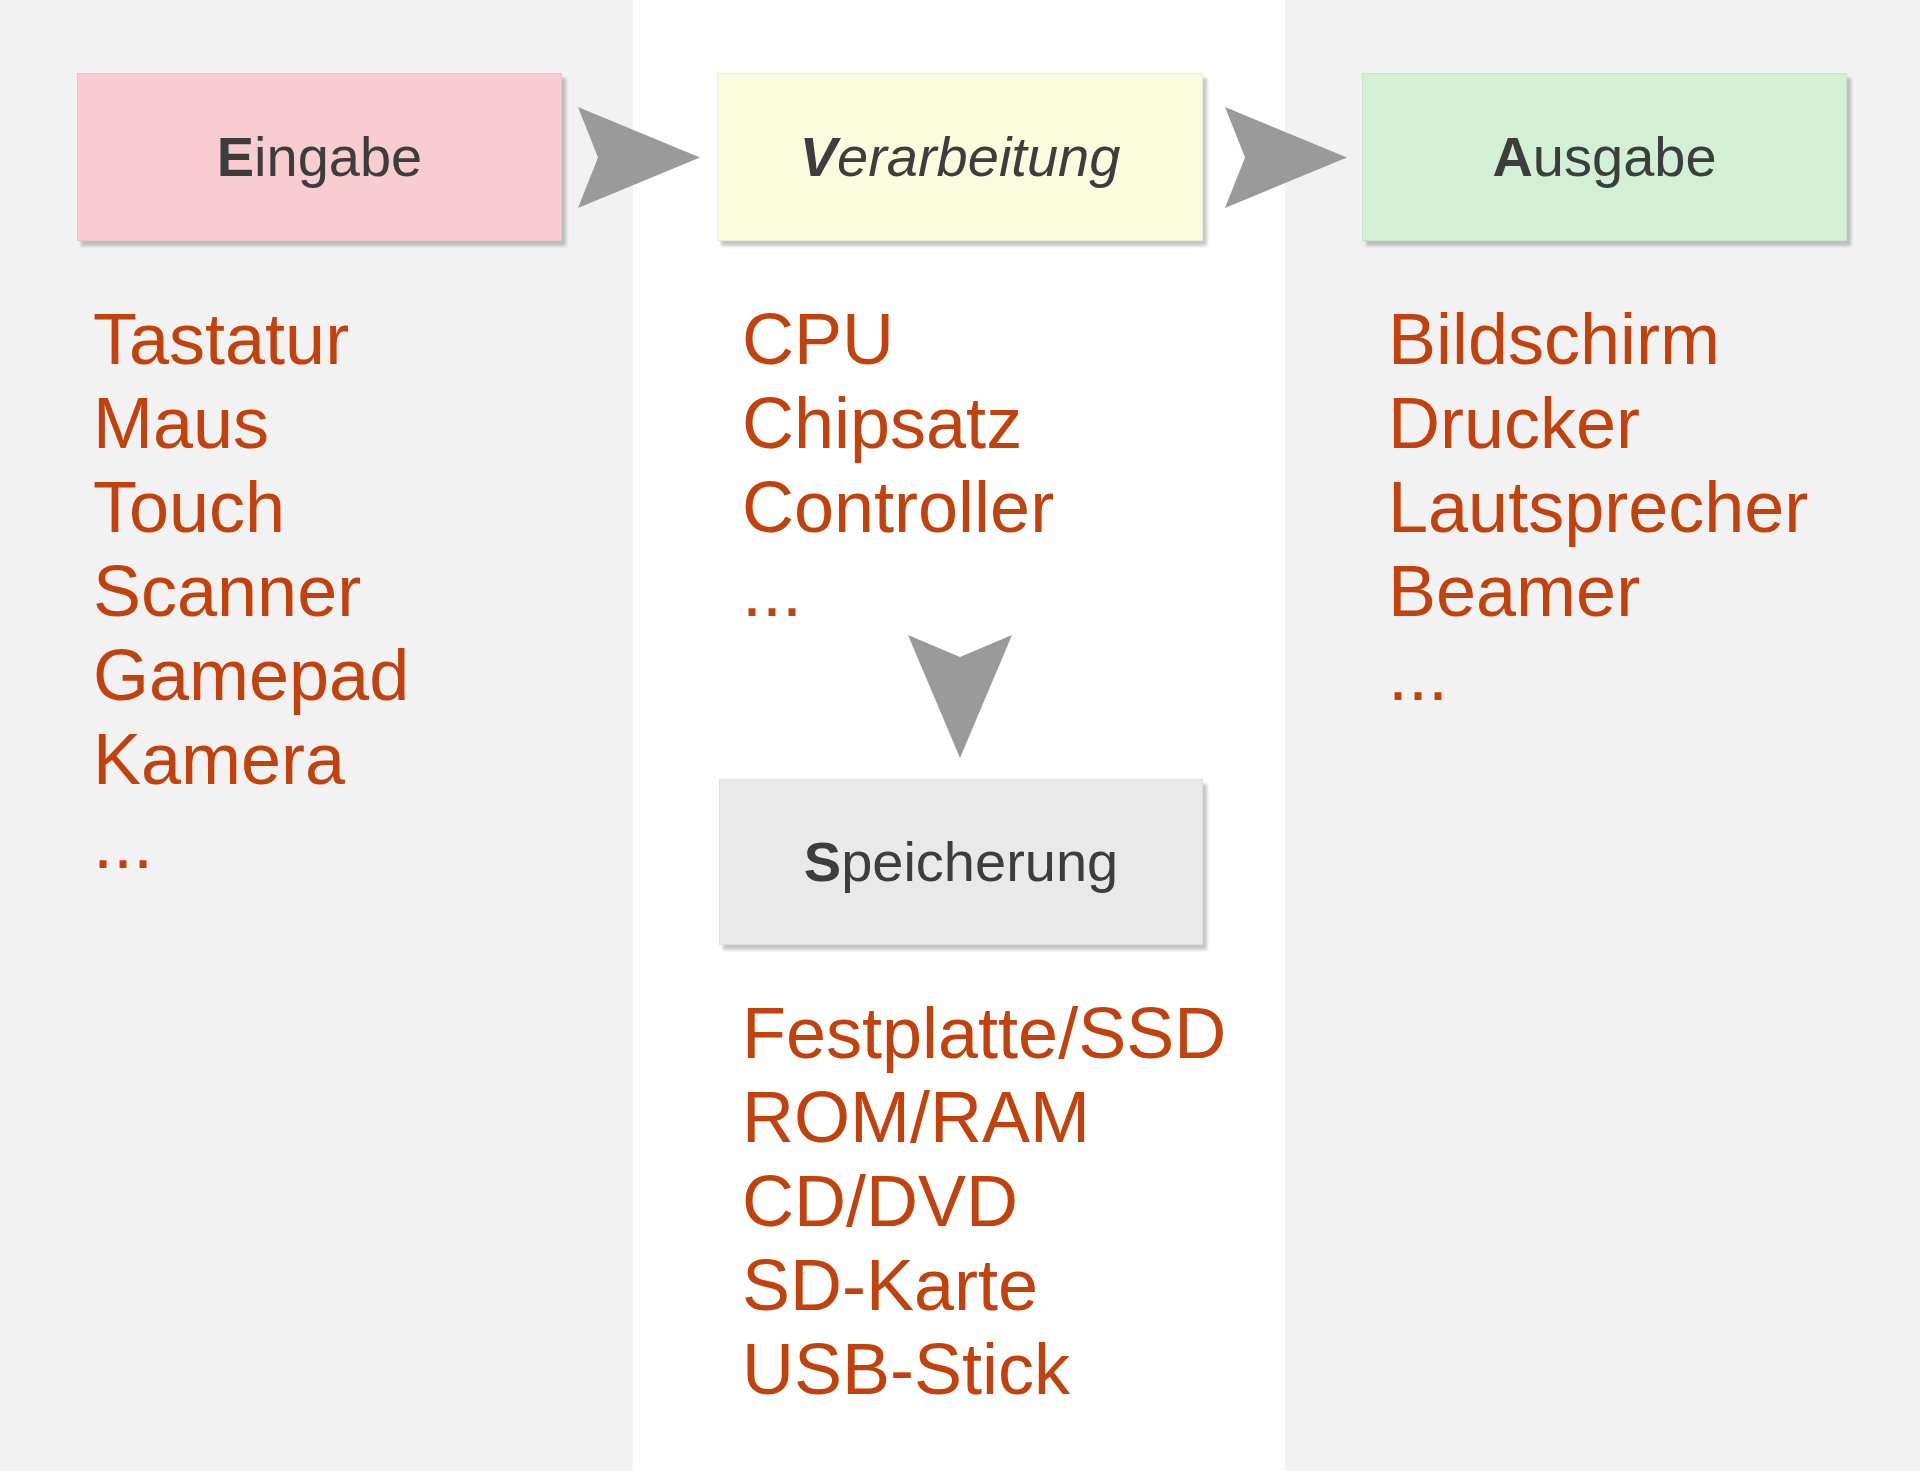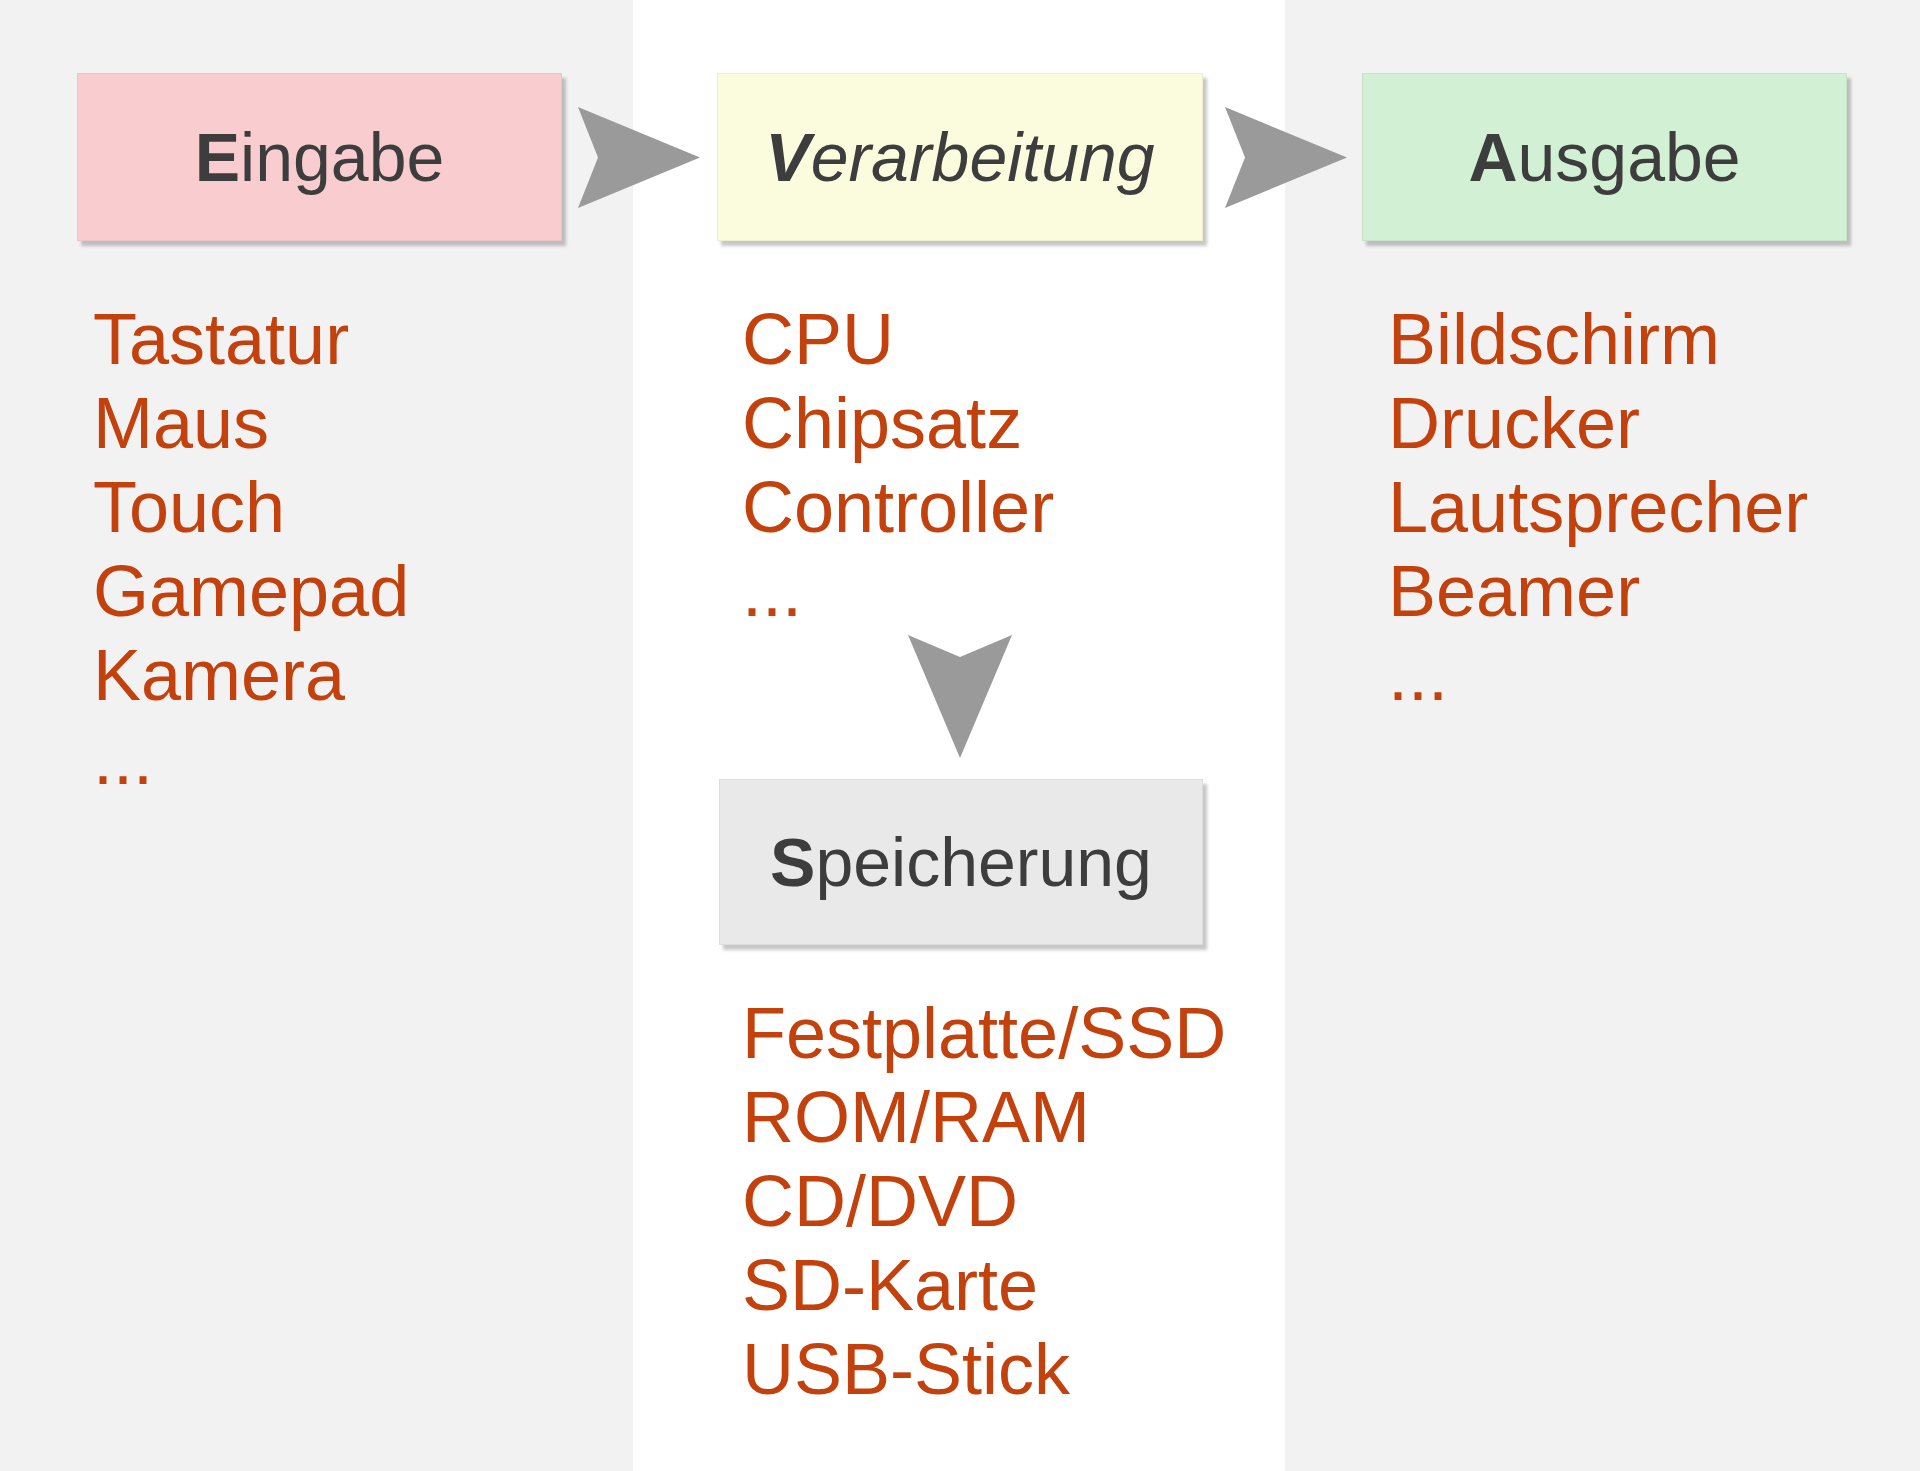--- a/index.html
+++ b/index.html
@@ -9,21 +9,21 @@
     font-family:"Liberation Sans", sans-serif;
     color:#3d3d3d;
   }
   .center-panel{
     position:absolute;left:633px;top:0;width:652px;height:1471px;
     background:#ffffff;
   }
   .stage-box{
     position:absolute;height:168px;box-sizing:border-box;
     display:flex;align-items:center;justify-content:center;
-    font-size:68px;line-height:84px;
+    font-size:56px;line-height:84px;
     border:1px solid rgba(0,0,0,0.05);
     box-shadow:4px 5px 3px rgba(0,0,0,0.22);
     white-space:nowrap;
   }
   .stage-box .initial{font-weight:bold;}
   #box-input      {left:77px;  top:73px; width:485px; background:#f9cdd0;}
   #box-processing {left:717px; top:73px; width:486px; background:#fbfbde;font-style:italic;}
   #box-output     {left:1362px;top:73px; width:485px; background:#d2f0d4;}
   #box-storage    {left:719px; top:779px;width:484px; height:166px; background:#e9e9e9;}
   .device-list{
@@ -69,20 +69,21 @@
 </svg>
 
 <svg class="arrow" id="arrow-3" width="104" height="123" viewBox="0 0 104 123">
   <polygon points="0,0 52,22 104,0 52,123" fill="#9a9a9a"></polygon>
 </svg>
 
 <div class="device-list" id="list-input">
   <div>Tastatur</div>
   <div>Maus</div>
   <div>Touch</div>
+  <div>Scanner</div>
   <div>Gamepad</div>
   <div>Kamera</div>
   <div>...</div>
 </div>
 
 <div class="device-list" id="list-processing">
   <div>CPU</div>
   <div>Chipsatz</div>
   <div>Controller</div>
   <div>...</div>

